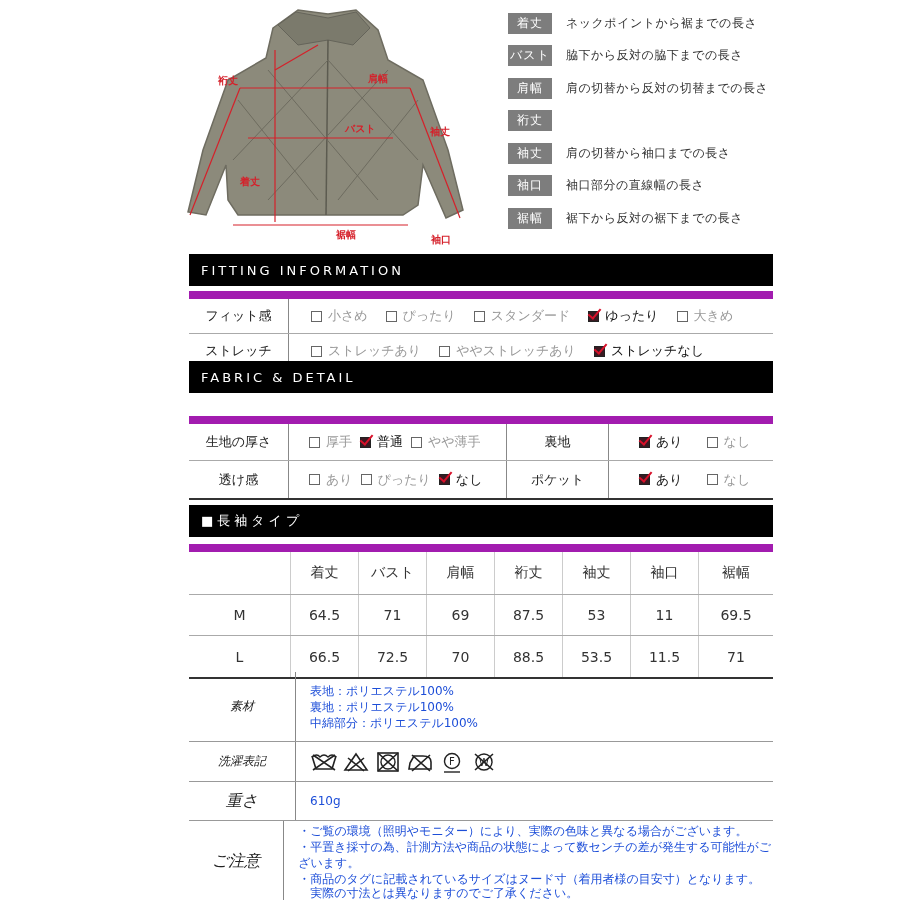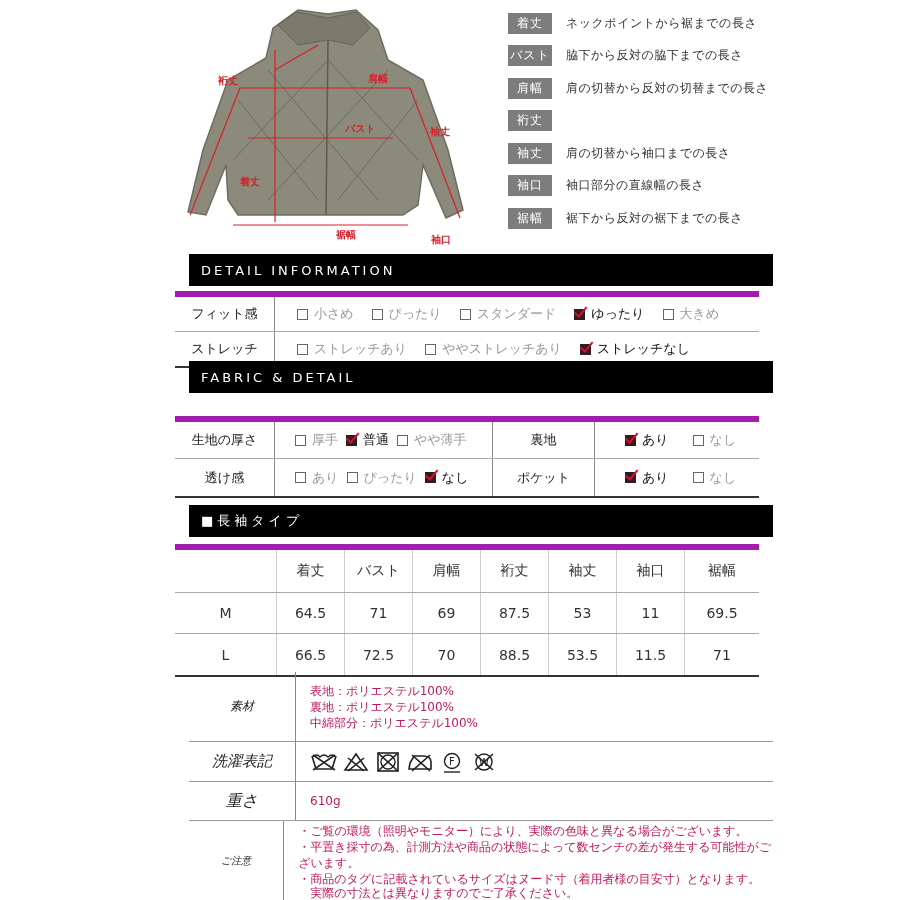--- a/index.html
+++ b/index.html
@@ -13,39 +13,39 @@
 
   .legend { position: absolute; left: 508px; top: 12px; width: 300px; }
   .legend-row { display: flex; align-items: center; height: 22px; margin-bottom: 10.5px; }
   .chip { width: 44px; height: 21px; background: #7d7d7d; color: #fff; font-size: 12px; display: flex; align-items: center; justify-content: center; letter-spacing: 1px; flex: none; }
   .legend-text { font-size: 12px; color: #333; margin-left: 14px; white-space: nowrap; letter-spacing: 0.5px; }
 
   
   .section-bar { position: absolute; left: 189px; width: 584px; height: 32px; background: #000; color: #fff; font-size: 13px; letter-spacing: 3px; display: flex; align-items: center; padding-left: 12px; }
 
   
-  .tbl { position: absolute; left: 175px; width: 584px; border-top: 6px solid #a21caf; border-bottom: 2px solid #333; }
+  .tbl { position: absolute; left: 189px; width: 584px; border-top: 8px solid #a21caf; border-bottom: 2px solid #333; }
   .row { display: flex; border-bottom: 1px solid #aaa; }
   .row:last-child { border-bottom: none; }
   .cell { display: flex; align-items: center; font-size: 13px; }
   .head-cell { justify-content: center; border-right: 1px solid #888; color: #222; }
 
   .opt { display: inline-flex; align-items: center; margin-right: 18px; font-size: 13px; color: #999; white-space: nowrap; }
   .opt.on { color: #111; }
   .box { width: 11px; height: 11px; border: 1.5px solid #666; display: inline-block; margin-right: 6px; position: relative; flex: none; }
   .opt.on .box { border-color: #222; background: #3a1a22; }
   .opt.on .box::after { content: ""; position: absolute; left: 2px; top: -6px; width: 5px; height: 11px; border-right: 2.5px solid #d8102a; border-bottom: 2.5px solid #d8102a; transform: rotate(40deg); }
 
   
   .size-tbl .cell { justify-content: center; border-right: 1px solid #ccc; font-size: 14px; color: #333; }
   .size-tbl .cell:last-child { border-right: none; }
 
   
   .detail .head-cell { width: 107px; border-right: 1px solid #888; font-style: italic; }
-  .detail .val { padding-left: 14px; font-size: 12px; color: #be185d; }
+  .detail .val { padding-left: 14px; font-size: 12px; color: #1d4ed8; }
   .care-icons { display: flex; align-items: center; gap: 4px; }
   .care-icons svg { width: 28px; height: 22px; display: block; }
   .notes { font-size: 9.5px; line-height: 16px; color: #333; }
 </style>
 </head>
 <body>
 
 <div class="figure">
   <svg viewBox="0 0 290 248">
 
@@ -106,21 +106,21 @@
   <div class="legend-row">
       <span class="chip">袖口</span>
       <span class="legend-text">袖口部分の直線幅の長さ</span>
     </div>
   <div class="legend-row">
       <span class="chip">裾幅</span>
       <span class="legend-text">裾下から反対の裾下までの長さ</span>
     </div>
 </div>
 
-<div class="section-bar" style="top:254px">DETAIL INFORMATION</div>
+<div class="section-bar" style="top:254px">FITTING INFORMATION</div>
 <div class="tbl" style="top:291px">
   <div class="row" style="height:35px">
     <div class="cell head-cell" style="width:100px">フィット感</div>
     <div class="cell" style="padding-left:22px">
       <span class="opt">
           <span class="box"></span>
           <span>小さめ</span>
         </span>
       <span class="opt">
           <span class="box"></span>
@@ -256,21 +256,21 @@
 <div class="detail" style="position:absolute;left:189px;top:672px;width:584px;">
   <div class="row" style="height:70px;border-bottom:1.5px solid #999">
     <div class="cell head-cell" style="font-size:12px">素材</div>
     <div class="val" style="display:flex;flex-direction:column;justify-content:center;line-height:16px">
       <span>表地：ポリエステル100%</span>
       <span>裏地：ポリエステル100%</span>
       <span>中綿部分：ポリエステル100%</span>
     </div>
   </div>
   <div class="row" style="height:40px;border-bottom:1.5px solid #999">
-    <div class="cell head-cell" style="font-size:15px">洗濯表記</div>
+    <div class="cell head-cell" style="font-size:12px">洗濯表記</div>
     <div class="cell val care-icons">
       <svg viewBox="0 0 28 22">
           <path d="M2 5 L6 18 L22 18 L26 5" fill="none" stroke="#222" stroke-width="1.6"></path>
           <path d="M2 6 Q7 2 10 6 Q14 2 18 6 Q22 2 26 6" fill="none" stroke="#222" stroke-width="1.3"></path>
           <path d="M3 4 L25 19 M25 4 L3 19" stroke="#222" stroke-width="1.6"></path>
         </svg>
       <svg viewBox="0 0 28 22">
           <path d="M14 3 L25 19 L3 19 Z" fill="none" stroke="#222" stroke-width="1.6"></path>
           <path d="M6 7 L22 20 M22 7 L6 20" stroke="#222" stroke-width="1.6"></path>
         </svg>
@@ -293,21 +293,21 @@
           <text x="14" y="15" font-size="10" text-anchor="middle" fill="#222" font-family="DejaVu Sans, sans-serif">W</text>
           <path d="M5 3 L23 19 M23 3 L5 19" stroke="#222" stroke-width="1.6"></path>
         </svg>
     </div>
   </div>
   <div class="row" style="height:39px;border-bottom:1.5px solid #999">
     <div class="cell head-cell" style="font-size:16px">重さ</div>
     <div class="cell val">610g</div>
   </div>
   <div class="row" style="height:80px;border-bottom:none">
-    <div class="cell head-cell" style="font-size:10px">ご注意</div>
+    <div class="cell head-cell" style="font-size:16px">ご注意</div>
     <div class="val notes" style="display:flex;flex-direction:column;justify-content:center">
       <span>・ご覧の環境（照明やモニター）により、実際の色味と異なる場合がございます。</span>
       <span>・平置き採寸の為、計測方法や商品の状態によって数センチの差が発生する可能性がございます。</span>
       <span>・商品のタグに記載されているサイズはヌード寸（着用者様の目安寸）となります。</span>
       <span style="line-height:12px">　実際の寸法とは異なりますのでご了承ください。</span>
     </div>
   </div>
 </div>
 
 </body></html>

